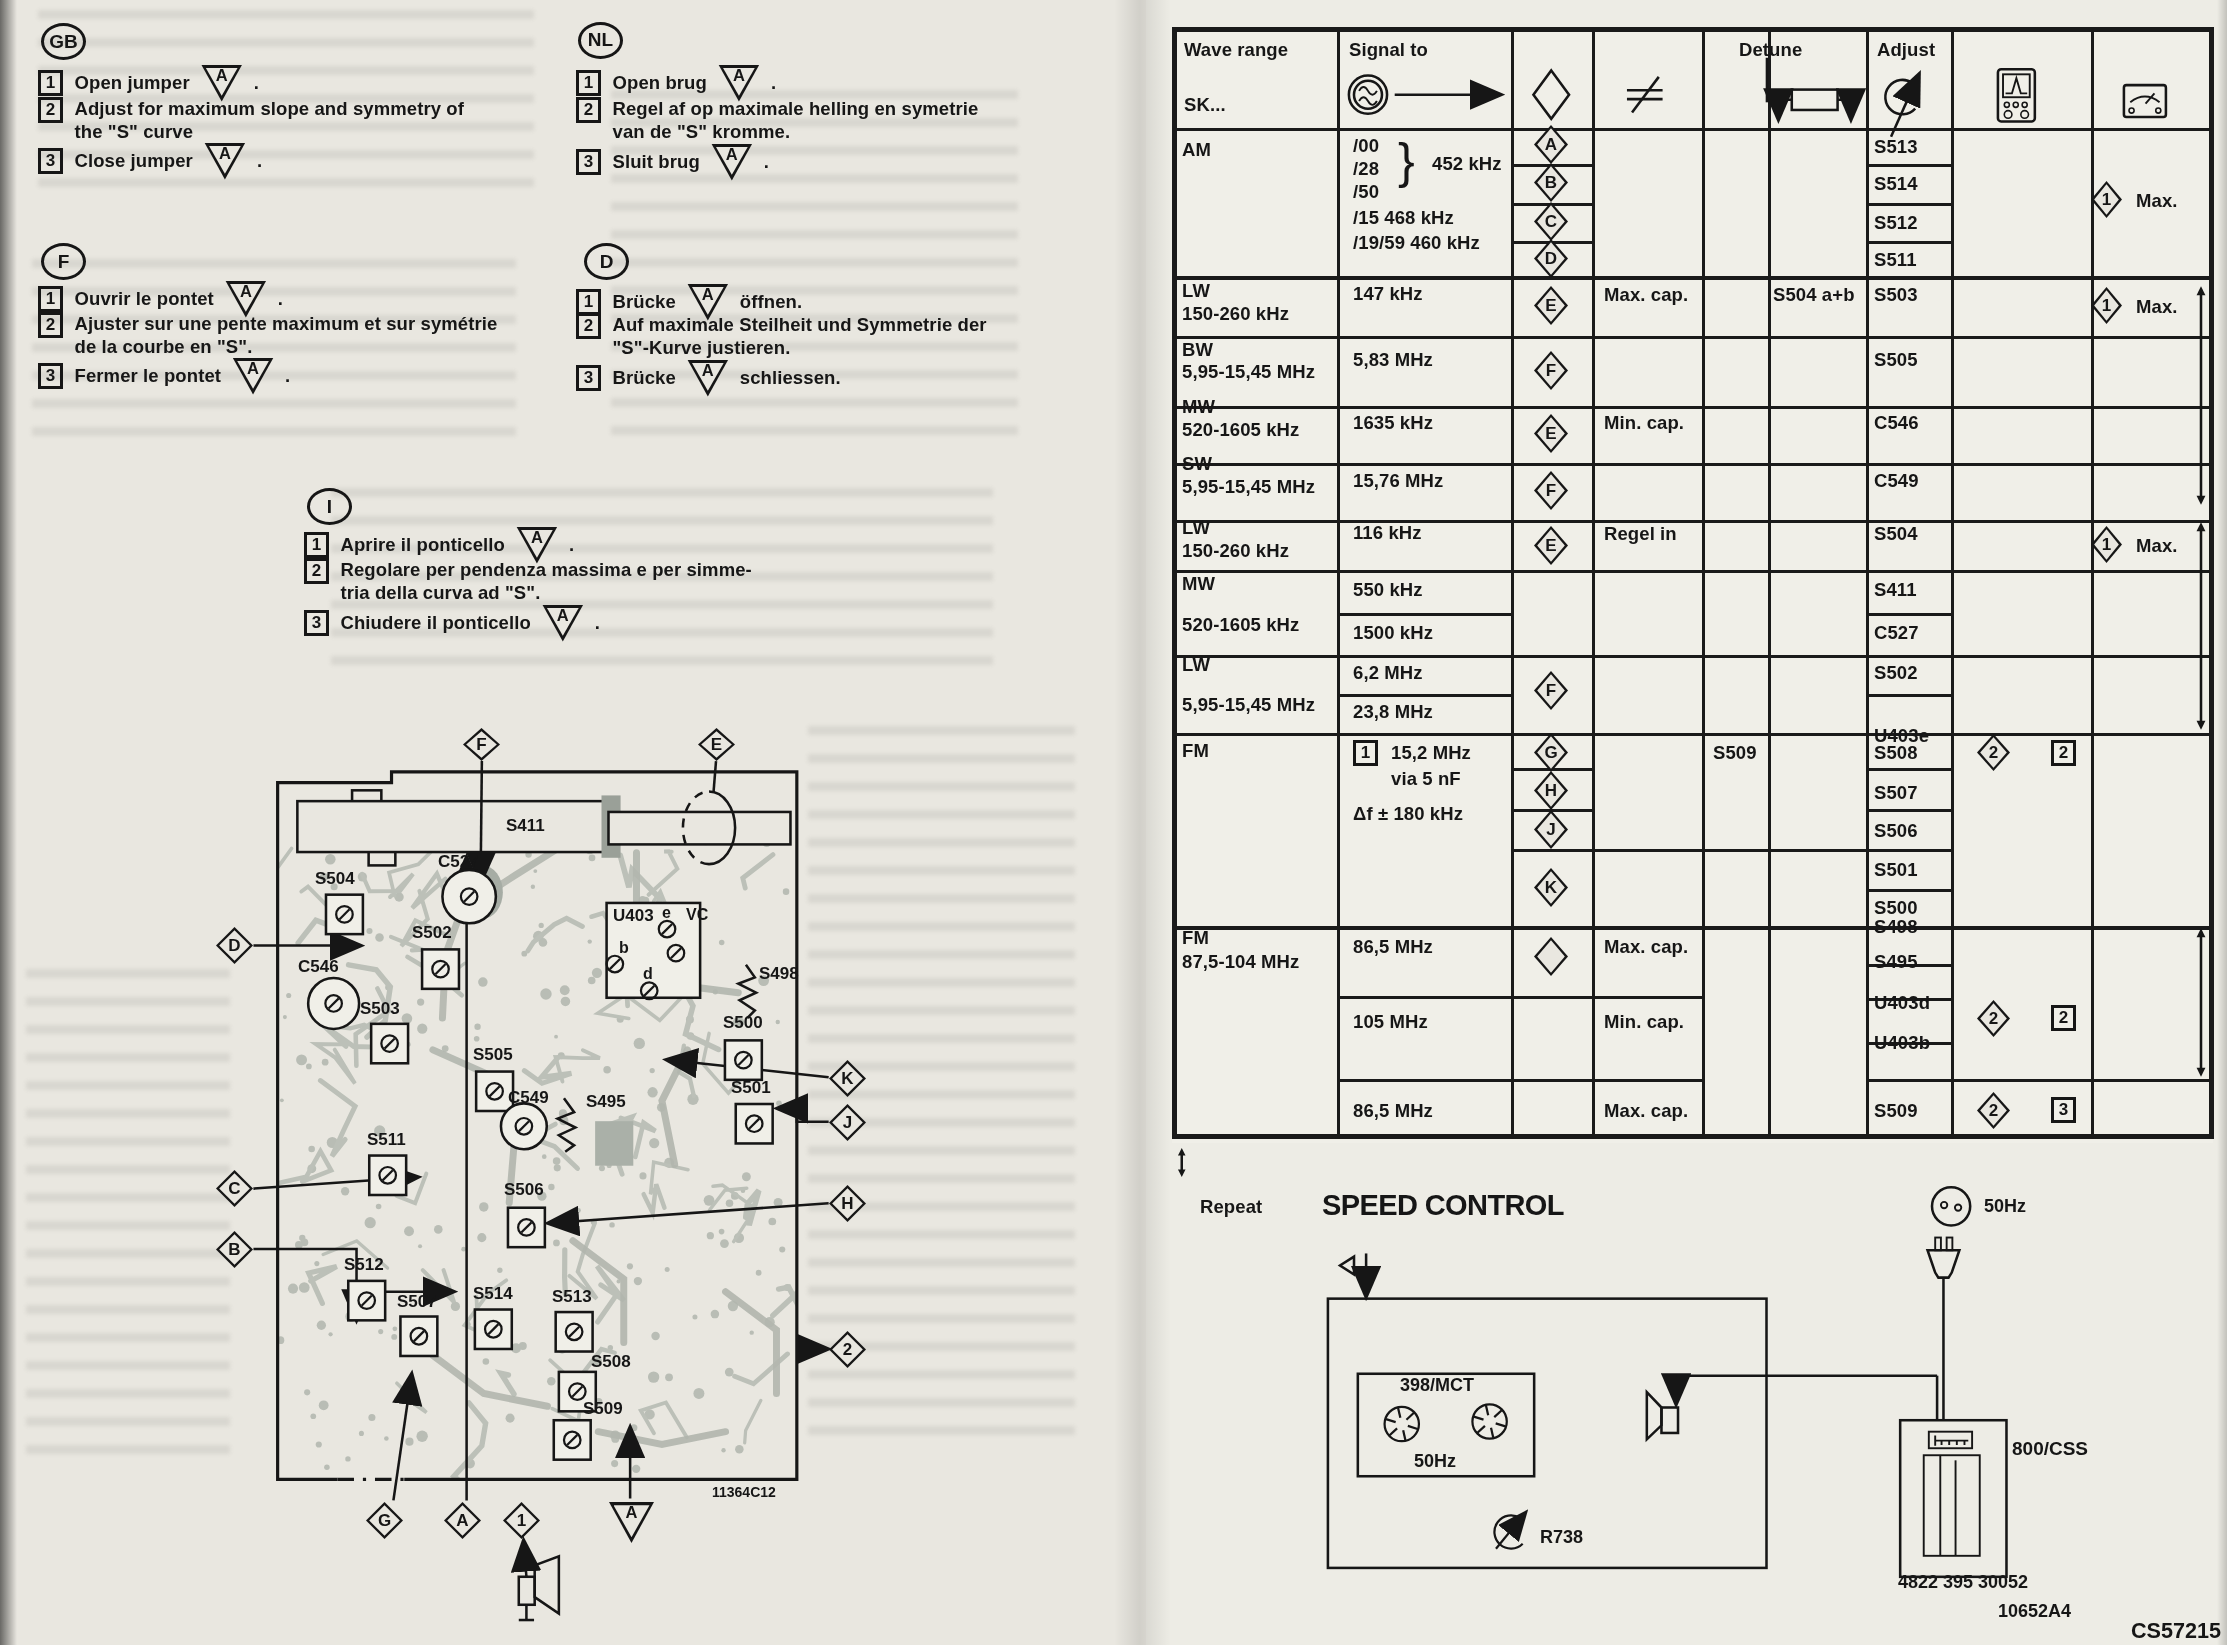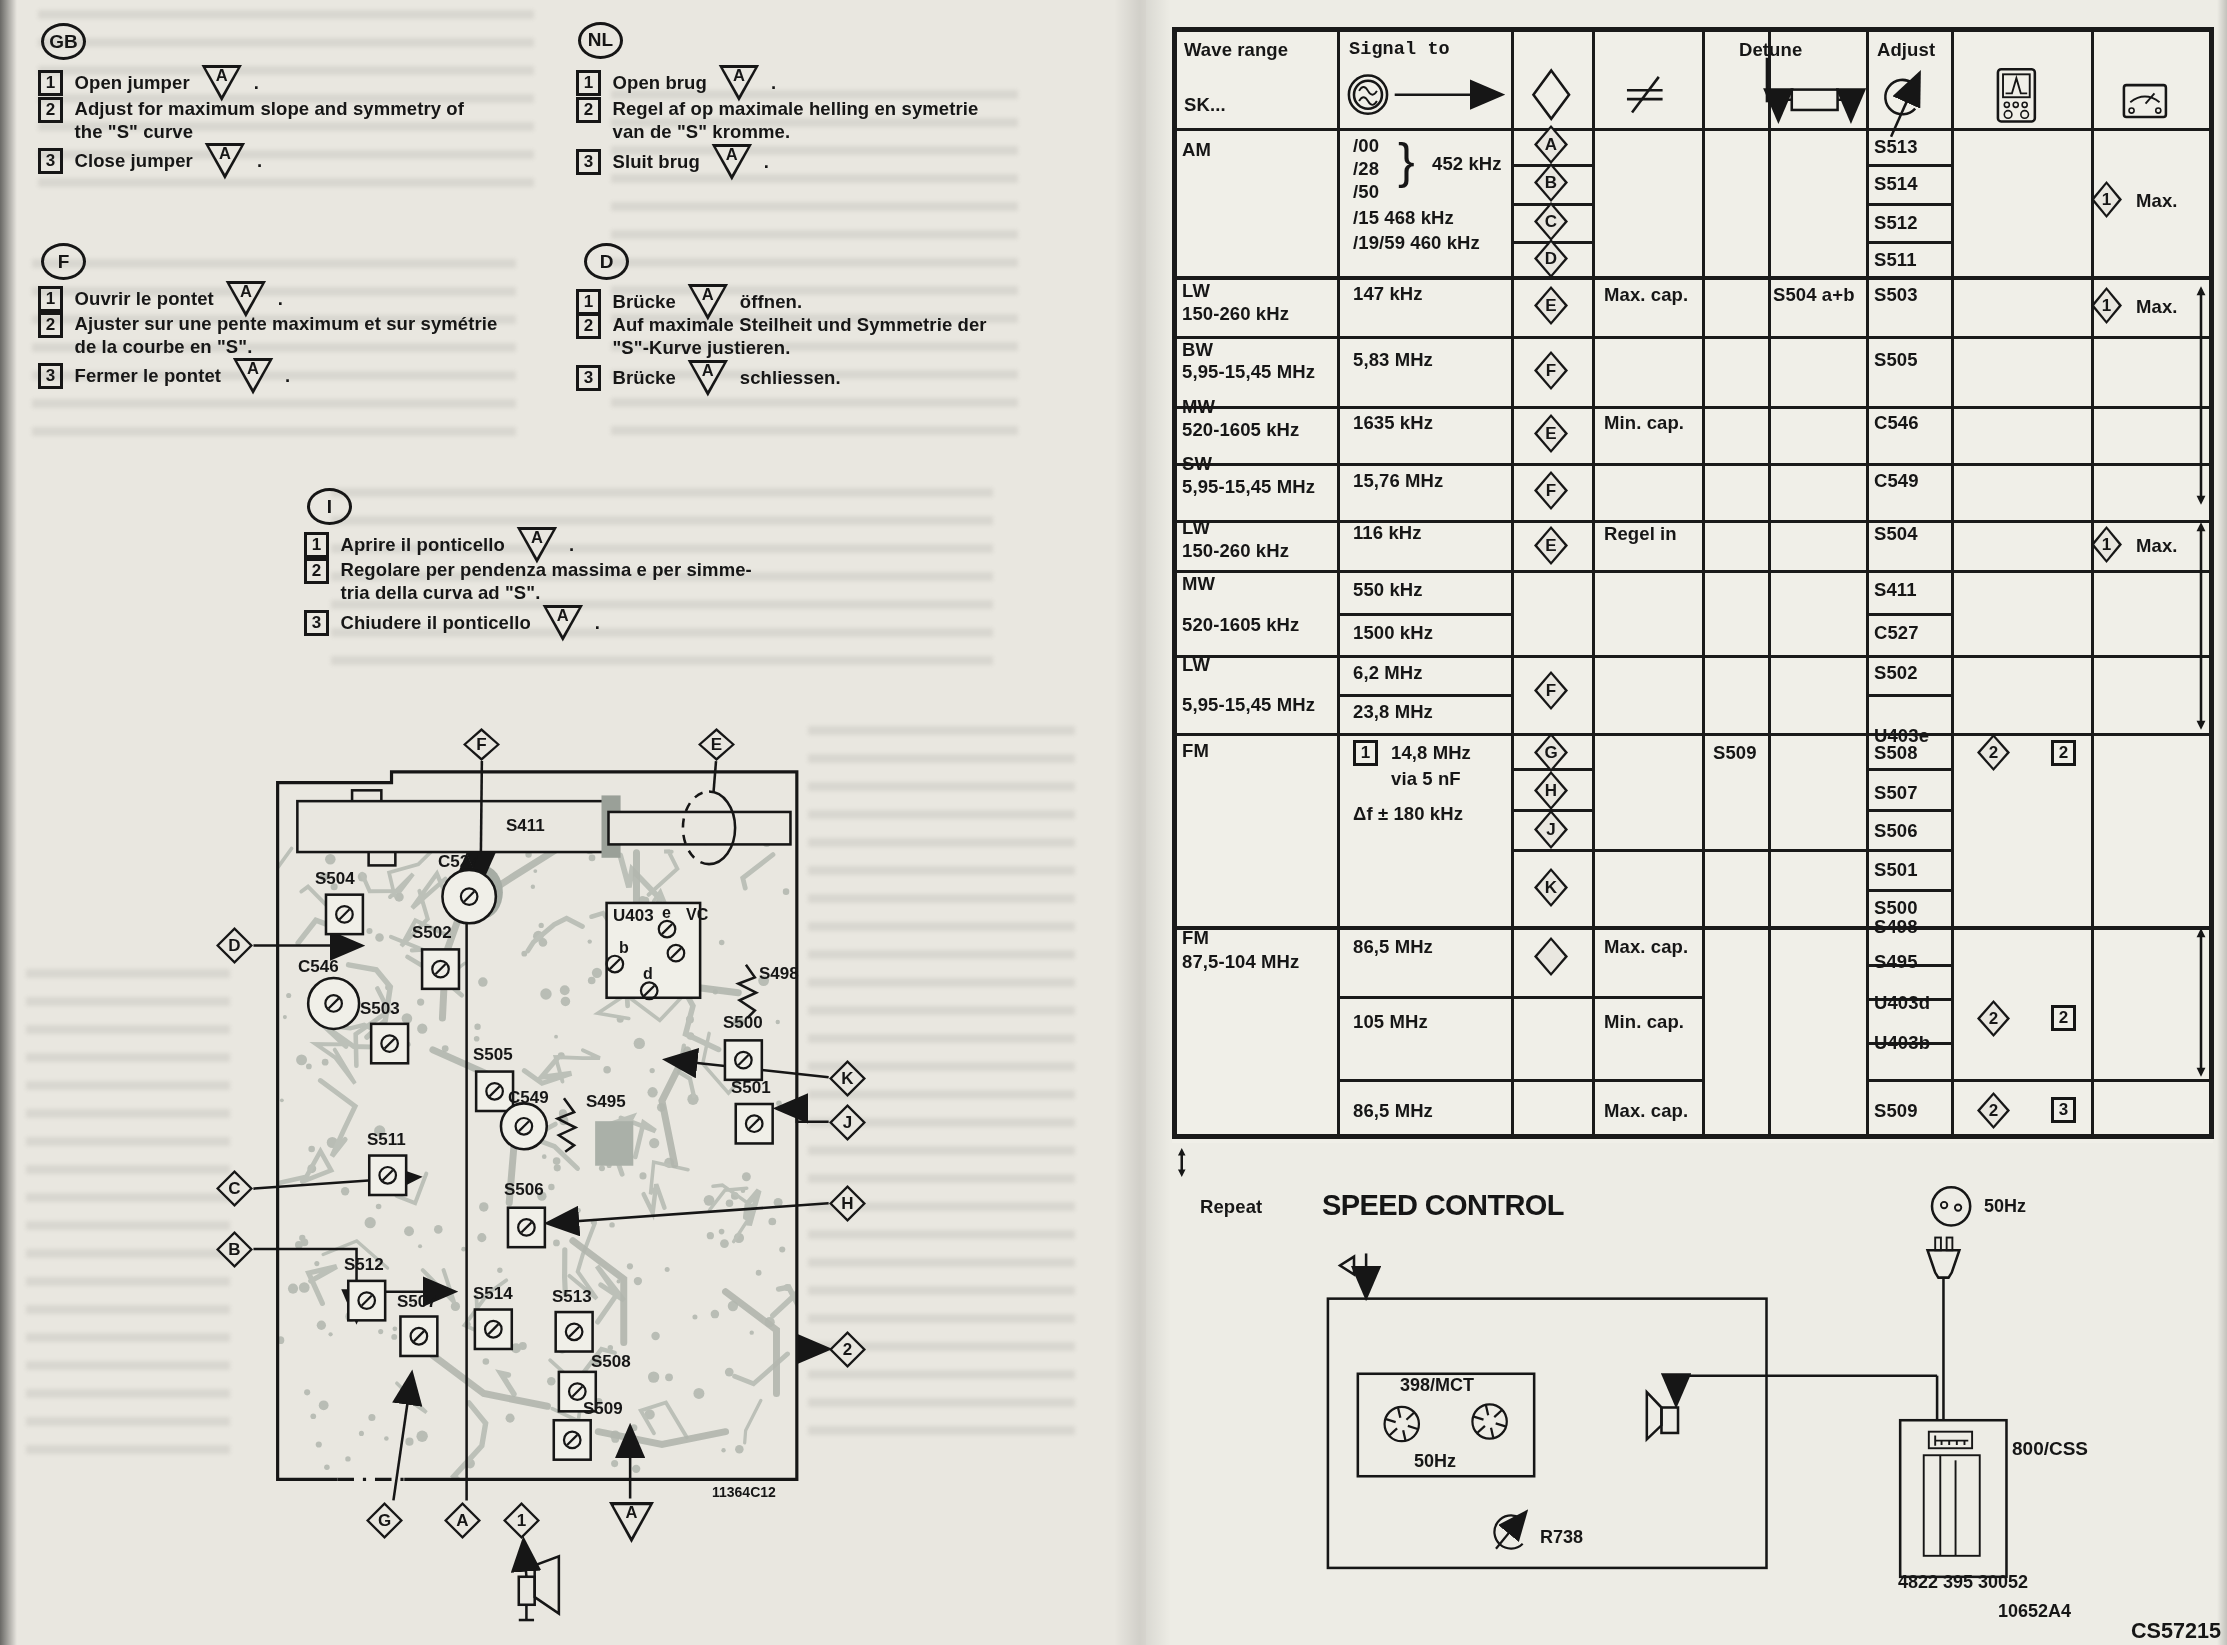--- a/index.html
+++ b/index.html
@@ -749,21 +749,21 @@
         <path d="M1506,118 Q1529,100 1552,118" stroke-width="3"></path>
         <line x1="1530" y1="120" x2="1544" y2="104" stroke-width="3"></line>
         <circle cx="1508" cy="131" r="4" stroke-width="2.5"></circle>
           <circle cx="1550" cy="131" r="4" stroke-width="2.5"></circle>
       </g>
     </g>
   </svg>
 
   <div class="tc" style="left:1184px;top:39px;">Wave range</div>
   <div class="tc" style="left:1184px;top:94px;">SK...</div>
-  <div class="tc" style="left:1349px;top:39px;font-family:Liberation Mono, monospace;">Signal to</div>
+  <div class="tc" style="left:1349px;top:39px;">Signal to</div>
   <div class="tc" style="left:1739px;top:39px;">Detune</div>
   <div class="tc" style="left:1877px;top:39px;">Adjust</div>
 
   <div class="tc" style="left:1182px;top:139px;">AM</div>
   <div class="tc" style="left:1353px;top:135px;">/00</div>
   <div class="tc" style="left:1353px;top:158px;">/28</div>
   <div class="tc" style="left:1353px;top:181px;">/50</div>
   <div class="brace" style="left:1398px;top:132px;">}</div>
   <div class="tc" style="left:1432px;top:153px;">452 kHz</div>
   <div class="tc" style="left:1353px;top:207px;">/15 468 kHz</div>
@@ -879,21 +879,21 @@
   <div class="dia" style="left:1534px;top:671px;width:34px;height:39px;">
       <i></i>
       <u></u>
       <b>F</b>
     </div>
   <div class="tc" style="left:1874px;top:662px;">S502</div>
   <div class="tc" style="left:1874px;top:701px;margin-top:24px;">U403e</div>
 
   <div class="tc" style="left:1182px;top:740px;">FM</div>
   <span class="nbox" style="position:absolute;left:1353px;top:740px;">1</span>
-  <div class="tc" style="left:1391px;top:742px;">14,8 MHz</div>
+  <div class="tc" style="left:1391px;top:742px;">15,2 MHz</div>
   <div class="tc" style="left:1391px;top:768px;">via 5 nF</div>
   <div class="tc" style="left:1353px;top:803px;">Δf ± 180 kHz</div>
   <div class="dia" style="left:1534px;top:733px;width:34px;height:39px;">
       <i></i>
       <u></u>
       <b>G</b>
     </div>
   <div class="dia" style="left:1534px;top:771px;width:34px;height:39px;">
       <i></i>
       <u></u>

